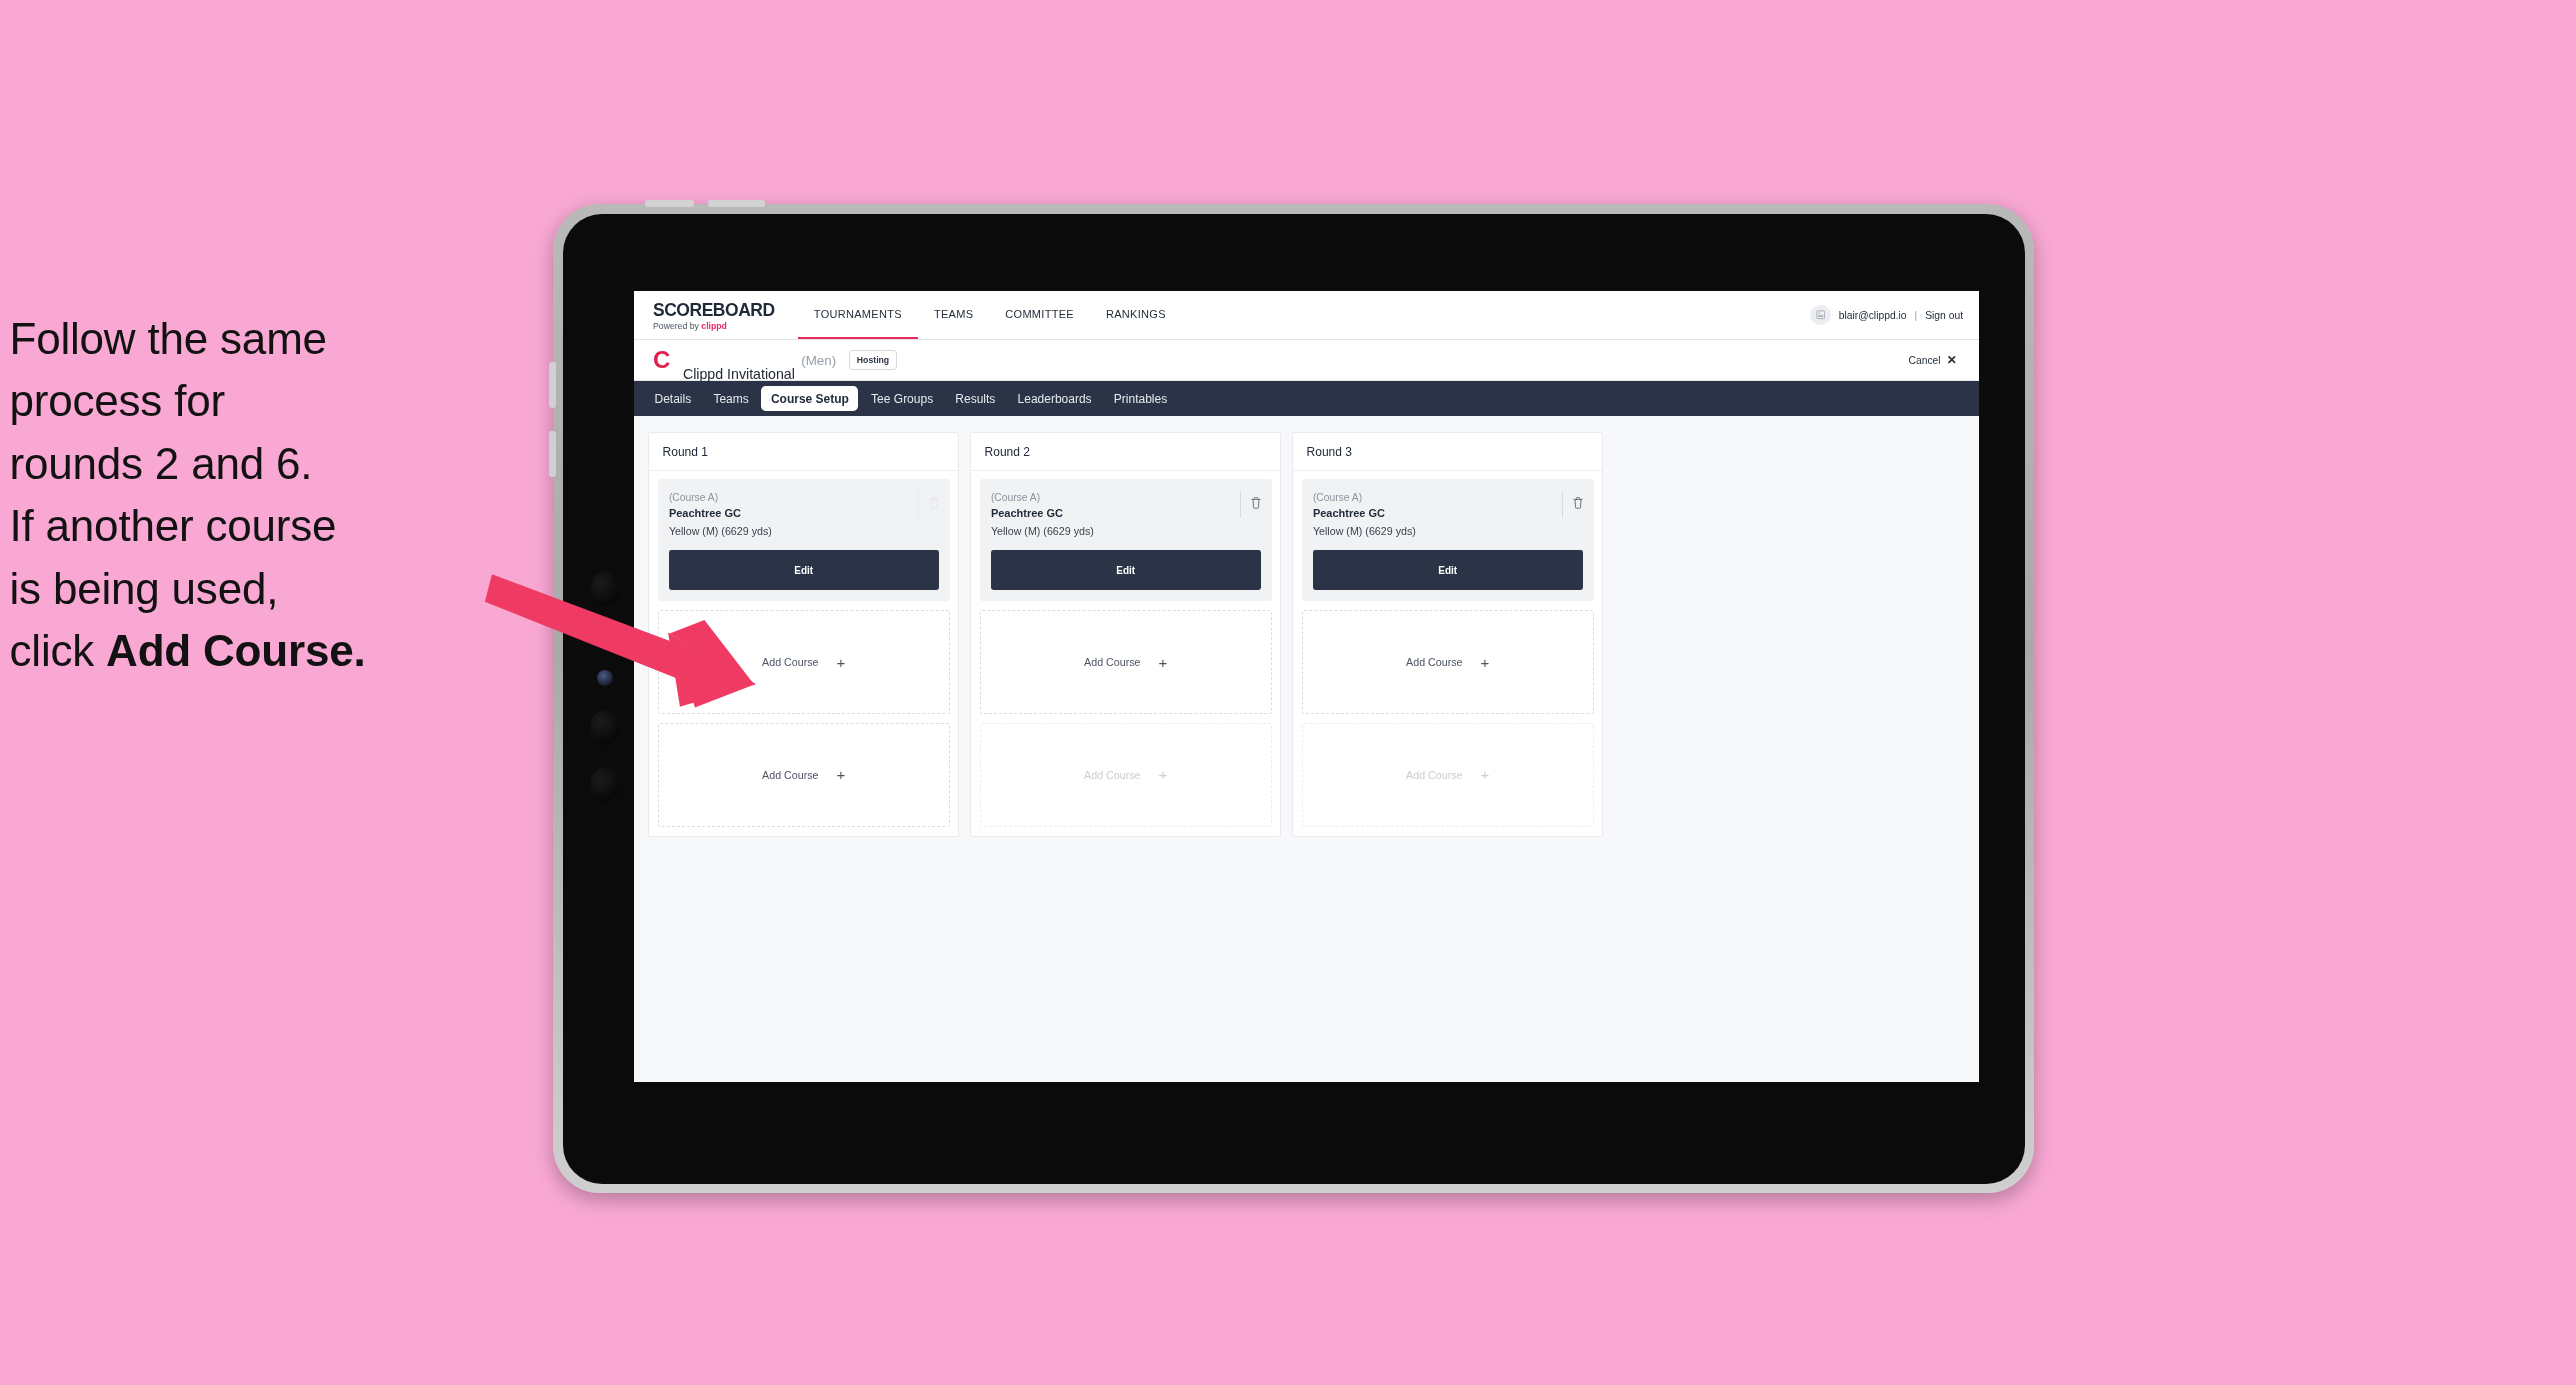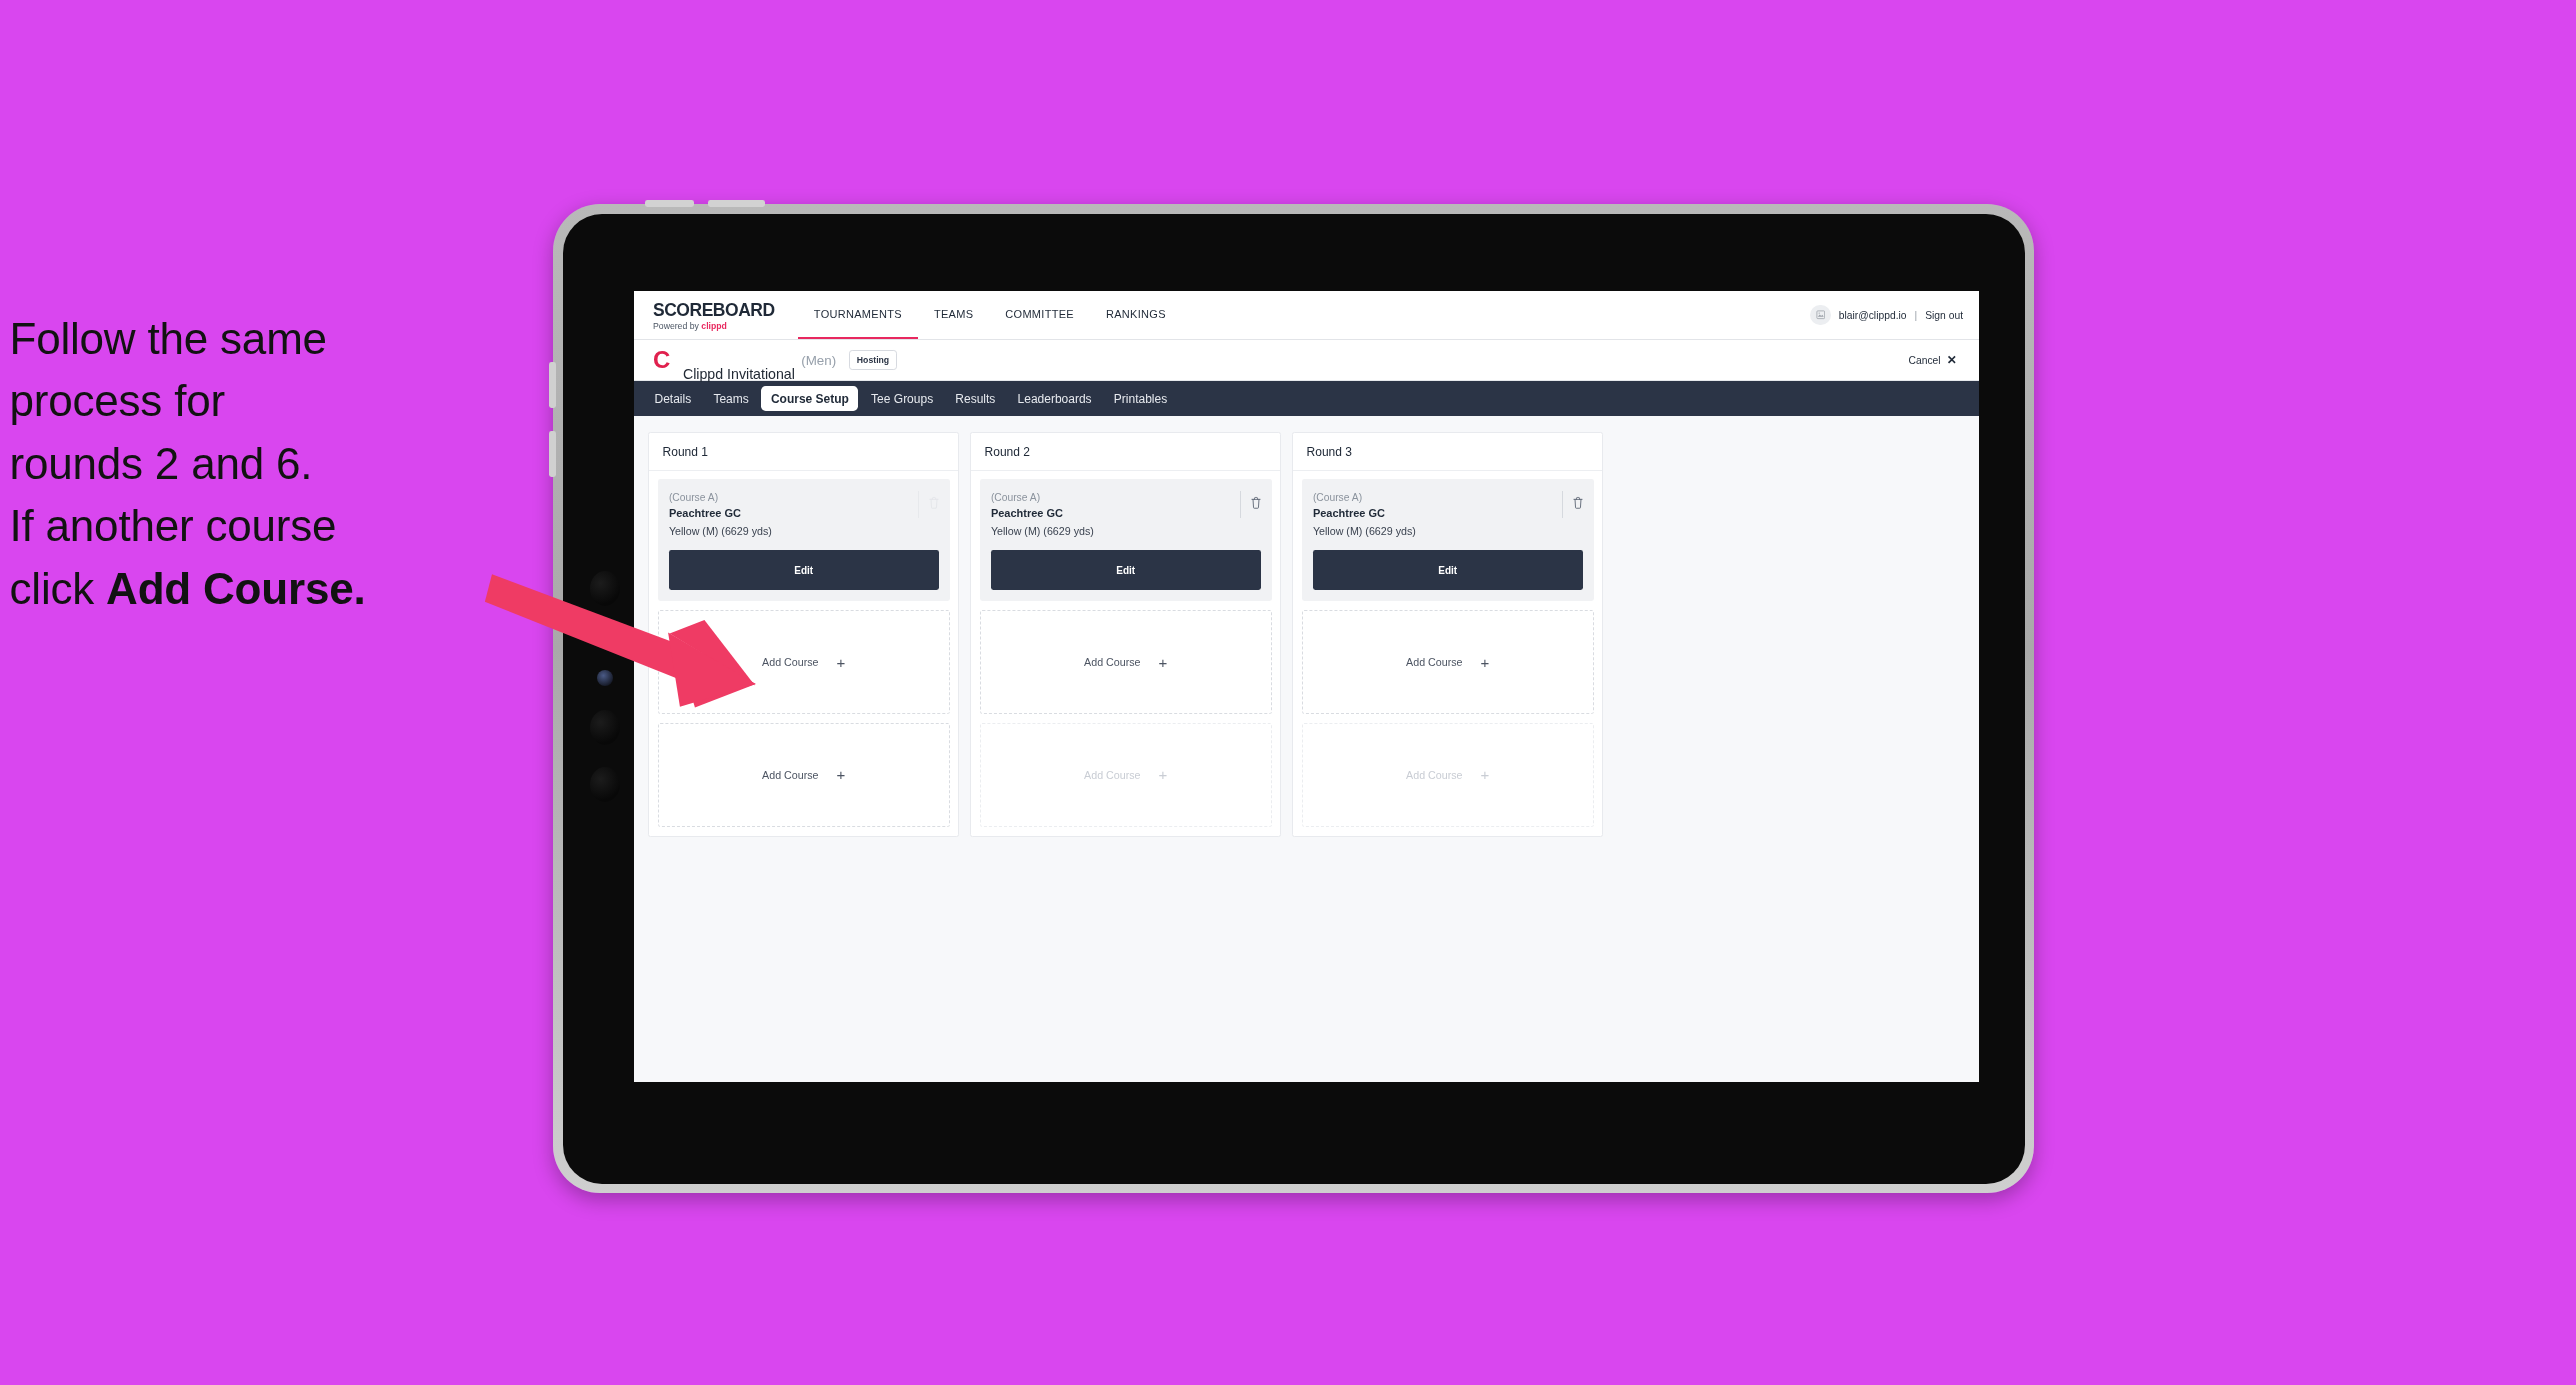--- a/index.html
+++ b/index.html
@@ -3,21 +3,21 @@
 <meta charset="utf-8">
 <title>Course Setup — Clippd Scoreboard</title>
 <style>
   * { box-sizing: border-box; margin: 0; padding: 0; }
   html, body {
     width: 2576px; height: 1386px;
     background: #ffffff;
     font-family: "Liberation Sans", sans-serif;
     overflow: hidden;
   }
-  #stage { position: relative; width: 2576px; height: 1386px; background:#d946ef; }
+  #stage { position: relative; width: 2576px; height: 1386px; background:#f9a8d4; }
 
   
   .instructions {
     position: absolute;
     left: 9.5px; top: 308px;
     width: 505px;
     font-size: 44px;
     line-height: 1.42;
     color: #121212;
     font-weight: 400;
@@ -194,20 +194,21 @@
 </head>
 <body>
 
 <div id="stage">
 
   <div class="instructions">
     <div>Follow the same</div>
     <div>process for</div>
     <div>rounds 2 and 6.</div>
     <div>If another course</div>
+    <div>is being used,</div>
     <div><span>click </span><b>Add Course.</b></div>
   </div>
 
   <div class="tablet">
     <div class="btn-top a"></div>
     <div class="btn-top b"></div>
     <div class="btn-left v1"></div>
     <div class="btn-left v2"></div>
     <div class="tablet-screen">
       <div class="lens l1"></div>

